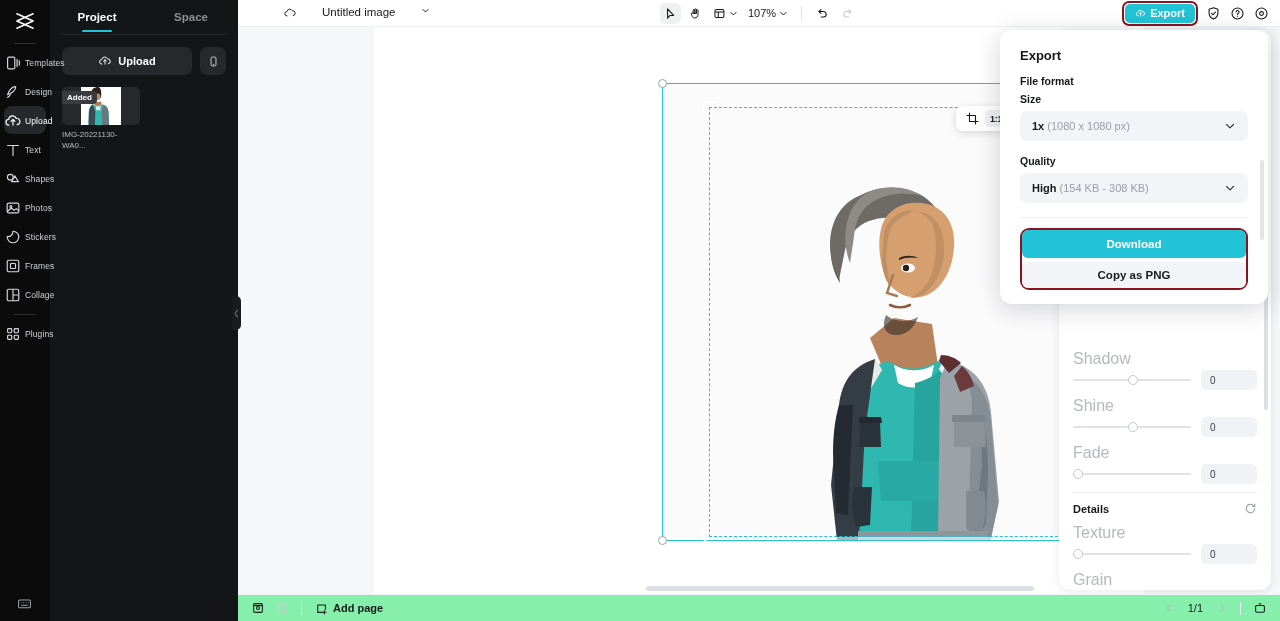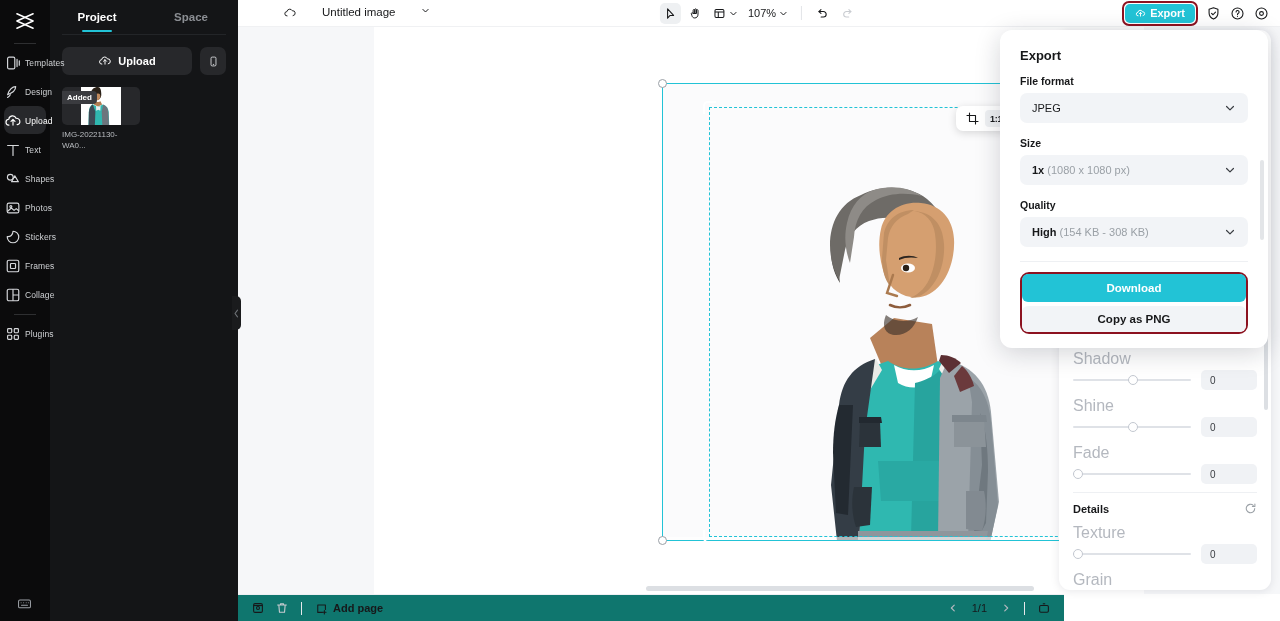--- a/index.html
+++ b/index.html
@@ -227,22 +227,22 @@
     display: flex; align-items: center; justify-content: center;
     font-size: 11.5px; font-weight: 700; cursor: pointer;
   }
   .ep-scrollbar {
     position: absolute; right: 4px; top: 130px; width: 4px; height: 80px;
     background: #e3e5e8; border-radius: 3px;
   }
 
   
   .bottombar {
-    position: absolute; left: 238px; bottom: 0; width: 826px; height: 27px;
-    background: #0f766e; border-top: 1px solid #eef0f3; display: flex; align-items: center;
+    position: absolute; left: 238px; bottom: 0; width: 1042px; height: 27px;
+    background: #86efac; border-top: 1px solid #eef0f3; display: flex; align-items: center;
     z-index: 14;
   }
   .bb-left { display: flex; align-items: center; gap: 4px; padding-left: 10px; }
   .bb-btn { width: 20px; height: 20px; display: flex; align-items: center; justify-content: center; cursor: pointer; color: #17181a; }
   .bb-btn.dim { color: #c9ccd1; }
   .bb-sep { width: 1px; height: 13px; background: #e6e8eb; margin: 0 5px; }
   .bb-addpage { display: flex; align-items: center; gap: 5px; font-size: 11px; color: #17181a; font-weight: 700; cursor: pointer; padding: 0 4px; }
   .bb-right { position: absolute; right: 10px; display: flex; align-items: center; gap: 4px; }
   .page-ind { font-size: 11px; color: #17181a; padding: 0 6px; }
   .nav-arrow { width: 18px; height: 18px; display: flex; align-items: center; justify-content: center; color: #b4b8bf; cursor: pointer; }
@@ -715,28 +715,20 @@
         </div>
       </div>
     </div>
     <div class="rp-scrollbar"></div>
   </div>
 
   <div class="export-pop">
     <div class="ep-title">Export</div>
 
     <div class="ep-label">File format</div>
-    <div class="ep-select">
-      <span class="ep-sel-text">JPEG</span>
-      <span>
-        <svg width="12" height="12" viewBox="0 0 14 14" fill="none" stroke="#3a3d42" stroke-width="1.4" stroke-linecap="round" stroke-linejoin="round">
-          <path d="M3 5.2 7 9.2l4-4"></path>
-        </svg>
-      </span>
-    </div>
 
     <div class="ep-label">Size</div>
     <div class="ep-select">
       <span class="ep-sel-text">
         <span class="strong">1x</span>
         <span class="muted">(1080 x 1080 px)</span>
       </span>
       <span>
         <svg width="12" height="12" viewBox="0 0 14 14" fill="none" stroke="#3a3d42" stroke-width="1.4" stroke-linecap="round" stroke-linejoin="round">
           <path d="M3 5.2 7 9.2l4-4"></path>

